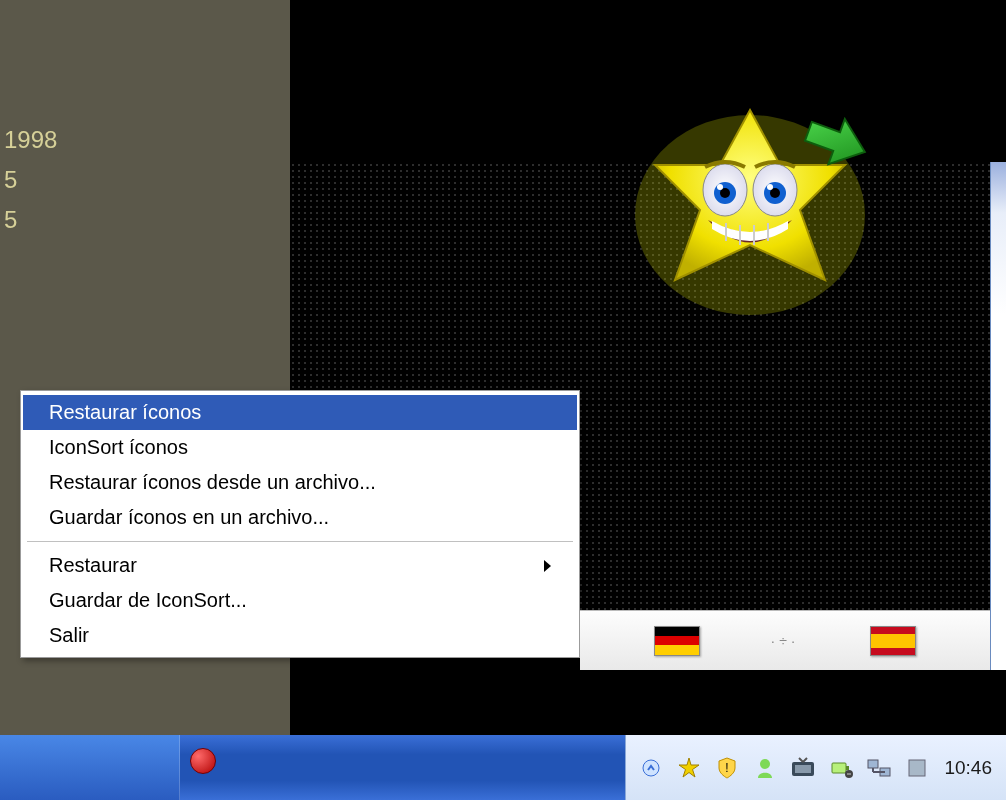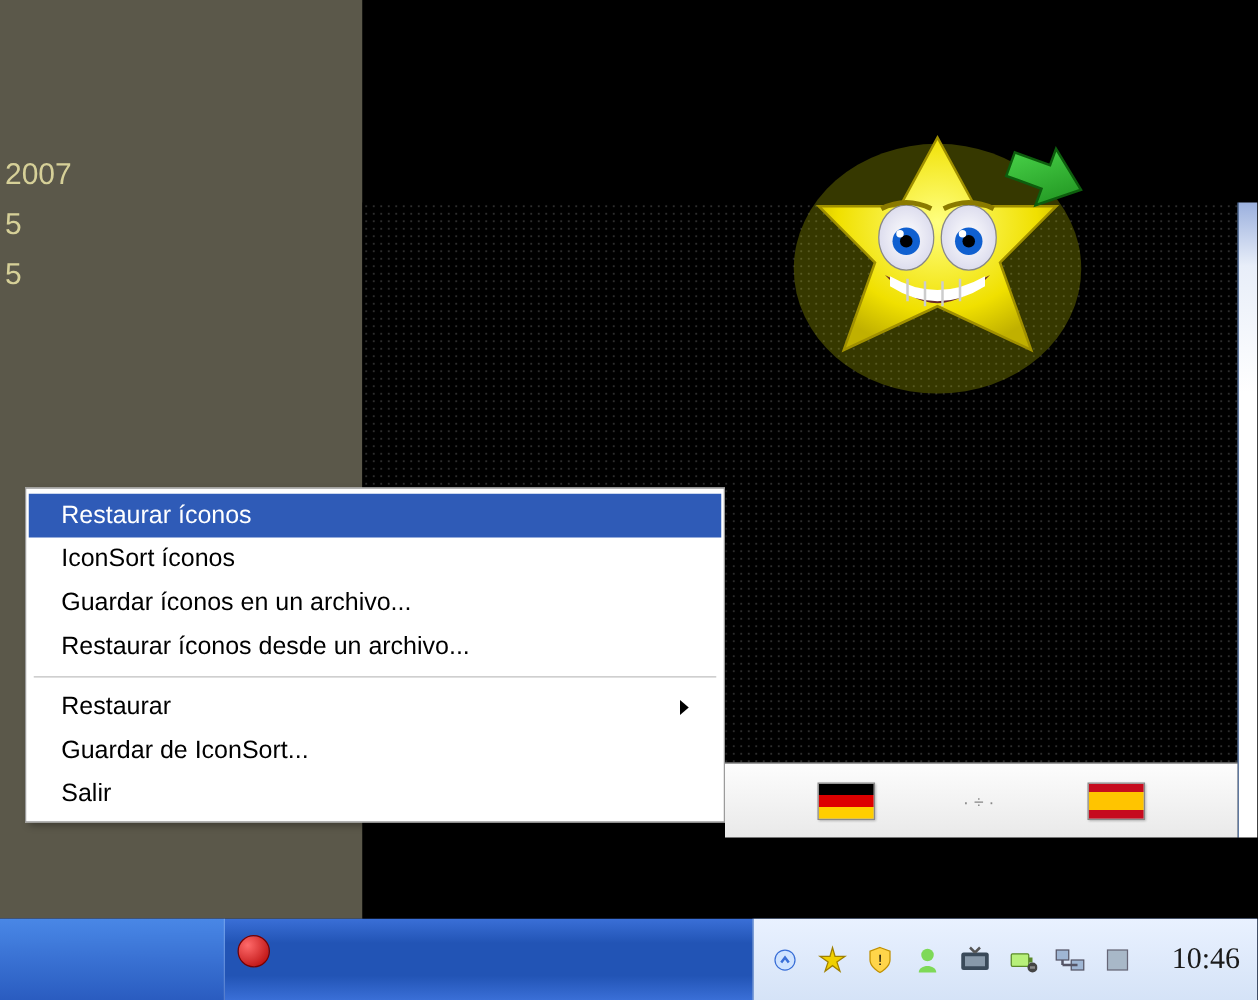--- a/index.html
+++ b/index.html
@@ -132,42 +132,41 @@
     padding: 0 14px 0 10px;
     gap: 8px;
     border-left: 1px solid #8aa8d8;
   }
   .tray .tray-icon {
     width: 30px; height: 30px;
     display: flex; align-items: center; justify-content: center;
     font-size: 22px;
   }
   .clock {
-    font-size: 24px;
+    font-size: 19px;
     color: #1a1a1a;
-    margin-left: 20px;
-    font-family: Liberation Serif, serif;
+    margin-left: 4px;
   }
   .taskbar-prog {
     position: absolute;
     left: 190px; bottom: 12px;
     width: 40px; height: 40px;
   }
   .red-circle {
     width: 26px; height: 26px;
     border-radius: 50%;
     background: radial-gradient(circle at 30% 30%, #ff6a6a, #b00000);
     border: 1px solid #700;
   }
 </style>
 </head>
 <body>
 
 <div class="left-panel">
-  <div class="line">2007</div>
+  <div class="line">1998</div>
   <div class="line">5</div>
   <div class="line">5</div>
 </div>
 
 <div class="black-strip"></div>
 <div class="dotted-area"></div>
 <div class="white-edge"></div>
 
 <div class="star-mascot">
   <svg viewBox="0 0 250 220">
@@ -217,24 +216,24 @@
 </div>
 
 <div class="context-menu">
   <div class="menu-item highlight">
     <span>Restaurar íconos</span>
   </div>
   <div class="menu-item">
     <span>IconSort íconos</span>
   </div>
   <div class="menu-item">
+    <span>Restaurar íconos desde un archivo...</span>
+  </div>
+  <div class="menu-item">
     <span>Guardar íconos en un archivo...</span>
-  </div>
-  <div class="menu-item">
-    <span>Restaurar íconos desde un archivo...</span>
   </div>
   <div class="menu-sep"></div>
   <div class="menu-item">
     <span>Restaurar</span>
     <span class="submenu-arrow"></span>
   </div>
   <div class="menu-item">
     <span>Guardar de IconSort...</span>
   </div>
   <div class="menu-item">

